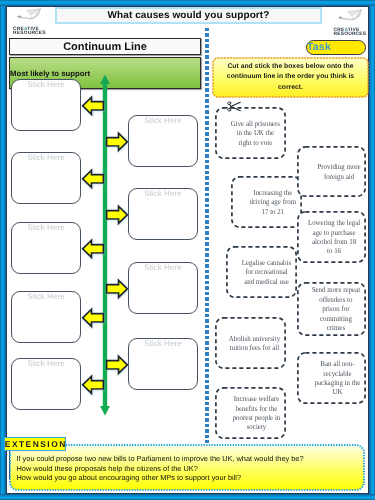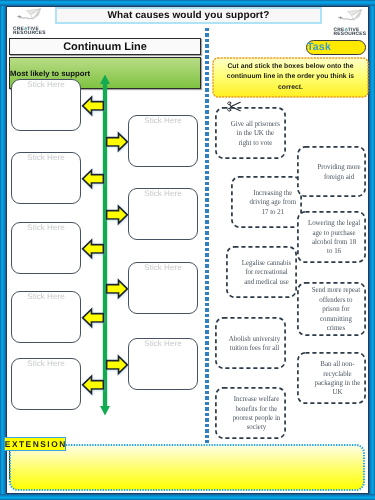--- a/index.html
+++ b/index.html
@@ -346,13 +346,18 @@
             <stop offset="55%" stop-color="#ffff62"></stop>
         <stop offset="100%" stop-color="#ffff00"></stop>
           </linearGradient>
         </defs>
       <rect x="1" y="1" width="354" height="45" rx="8" ry="8" fill="url(#extg)" stroke="#22a3e8" stroke-width="2.1" stroke-dasharray="1.35 1.3" stroke-linecap="butt"></rect>
     </svg>
   </div>
   <div class="ext-badge">
     <span>EXTENSION</span>
   </div>
+  <div class="ext-lines" id="ext-lines">
+      <p>If you could propose two new bills to Parliament to improve the UK, what would they be?</p>
+      <p>How would these proposals help the citizens of the UK?</p>
+      <p>How would you go about encouraging other MPs to support your bill?</p>
+    </div>
 </div>
 
 </body></html>

